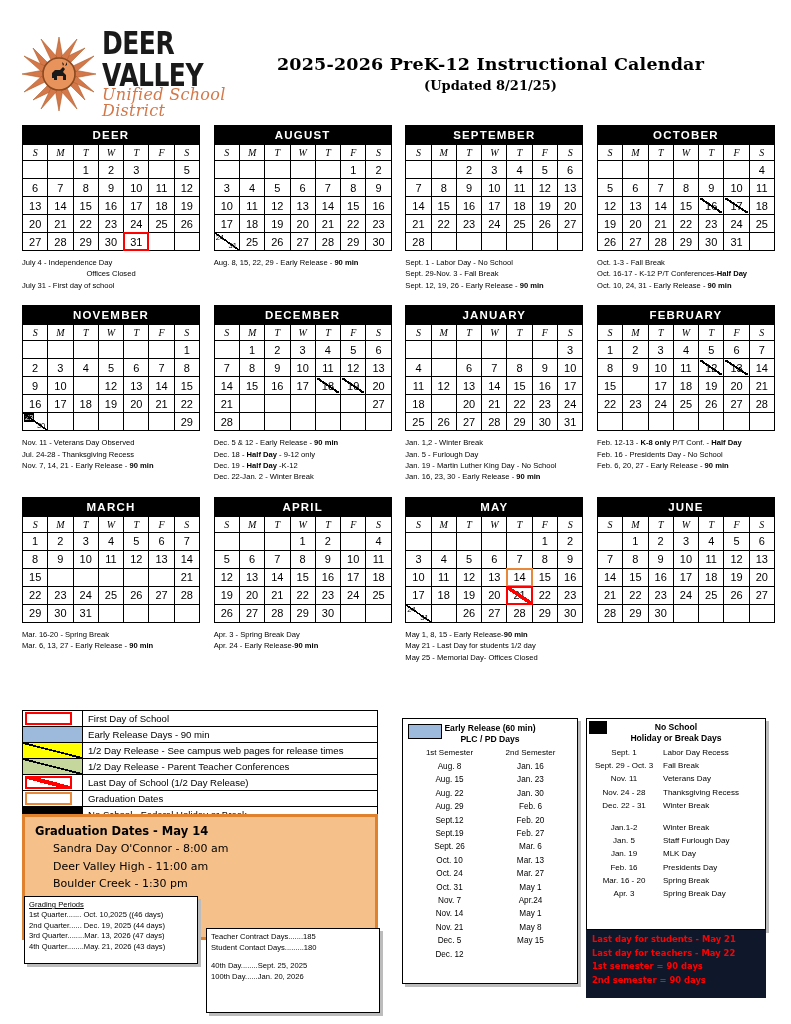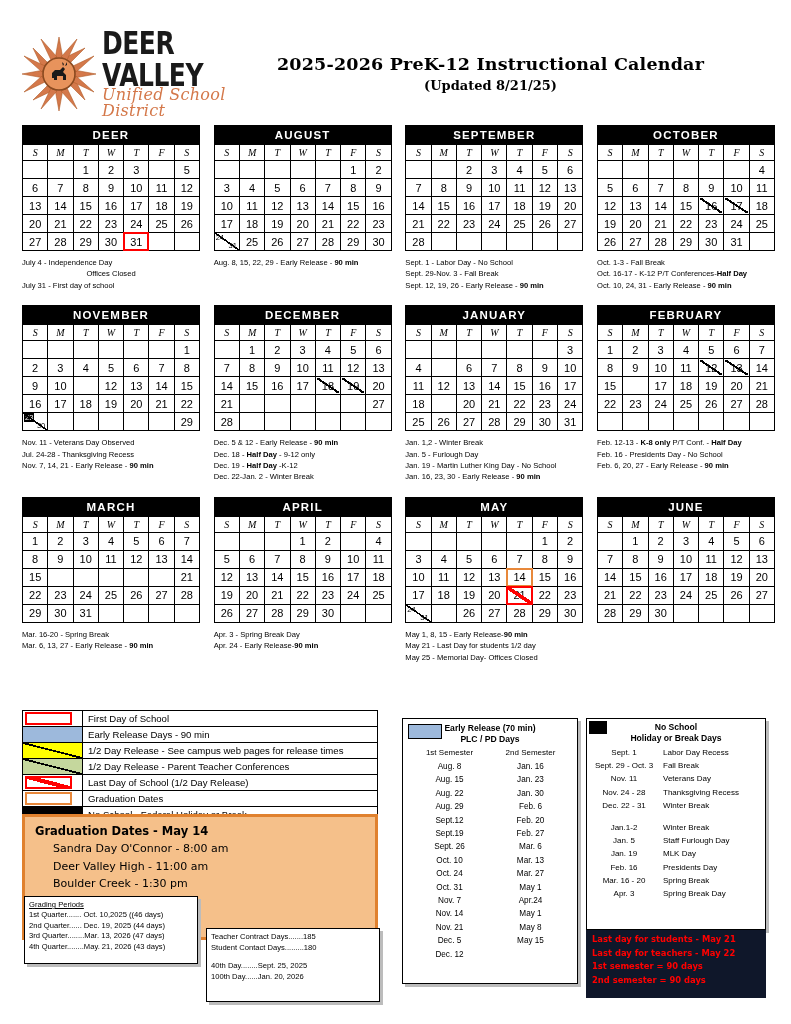--- a/index.html
+++ b/index.html
@@ -103,21 +103,21 @@
   .gradbox{position:absolute;left:22px;top:814px;width:356px;background:#f5c08a;
     border:3px solid #e0812e;box-sizing:border-box;padding:7px 10px 9px;}
   .gradtitle{font-family:"DejaVu Sans", sans-serif;font-weight:bold;font-size:11.5px;margin-bottom:2px;}
   .gradbox ul{margin:0;padding:0;list-style:none;}
   .gradbox li{font-family:"DejaVu Sans", sans-serif;font-size:11px;line-height:17.5px;padding-left:18px;}
 
   
   .gpbox{position:absolute;border:1.6px solid #000;box-sizing:border-box;background:#fff;
     box-shadow:3px 3px 0 #bcbcbc;}
   #grading-periods-box{left:24px;top:896px;width:174px;height:68px;padding:3px 4px;}
-  #contract-days-box{left:206px;top:928px;width:174px;height:74px;padding:3px 4px;}
+  #contract-days-box{left:206px;top:928px;width:174px;height:85px;padding:3px 4px;}
   .gp-h{font-size:7.6px;font-weight:normal;text-decoration:underline;margin-bottom:1px;}
   .gp-l{font-size:7.6px;line-height:10.6px;white-space:nowrap;}
   .sp{height:8px;}
 
   
   #plc-box{position:absolute;left:402px;top:718px;width:176px;height:266px;
     border:1.8px solid #000;box-sizing:border-box;background:#fff;box-shadow:3px 3px 0 #bcbcbc;}
   #plc-box .sw{position:absolute;left:5px;top:5px;width:32px;height:13px;background:#9db9dc;border:1.2px solid #000;}
   .plc-t1{text-align:center;font-size:8.6px;font-weight:bold;padding-top:4px;}
   .plc-t2{text-align:center;font-size:8.6px;font-weight:bold;padding-top:1px;padding-bottom:4px;}
@@ -1084,21 +1084,21 @@
       </div>
     <div class="sp"></div>
     <div id="cd-lines2">
         <div class="gp-l">40th Day........Sept. 25, 2025</div>
         <div class="gp-l">100th Day......Jan. 20, 2026</div>
       </div>
   </div>
 
   <div id="plc-box">
     <div class="sw"></div>
-    <div class="plc-t1">Early Release (70 min)</div>
+    <div class="plc-t1">Early Release (60 min)</div>
     <div class="plc-t2">PLC / PD Days</div>
     <div class="plc-cols">
       <div class="plc-col">
         <div class="plc-hd">1st Semester</div>
         <div id="plc-c1">
             <div class="plc-i">Aug. 8</div>
             <div class="plc-i">Aug. 15</div>
             <div class="plc-i">Aug. 22</div>
             <div class="plc-i">Aug. 29</div>
             <div class="plc-i">Sept.12</div>

